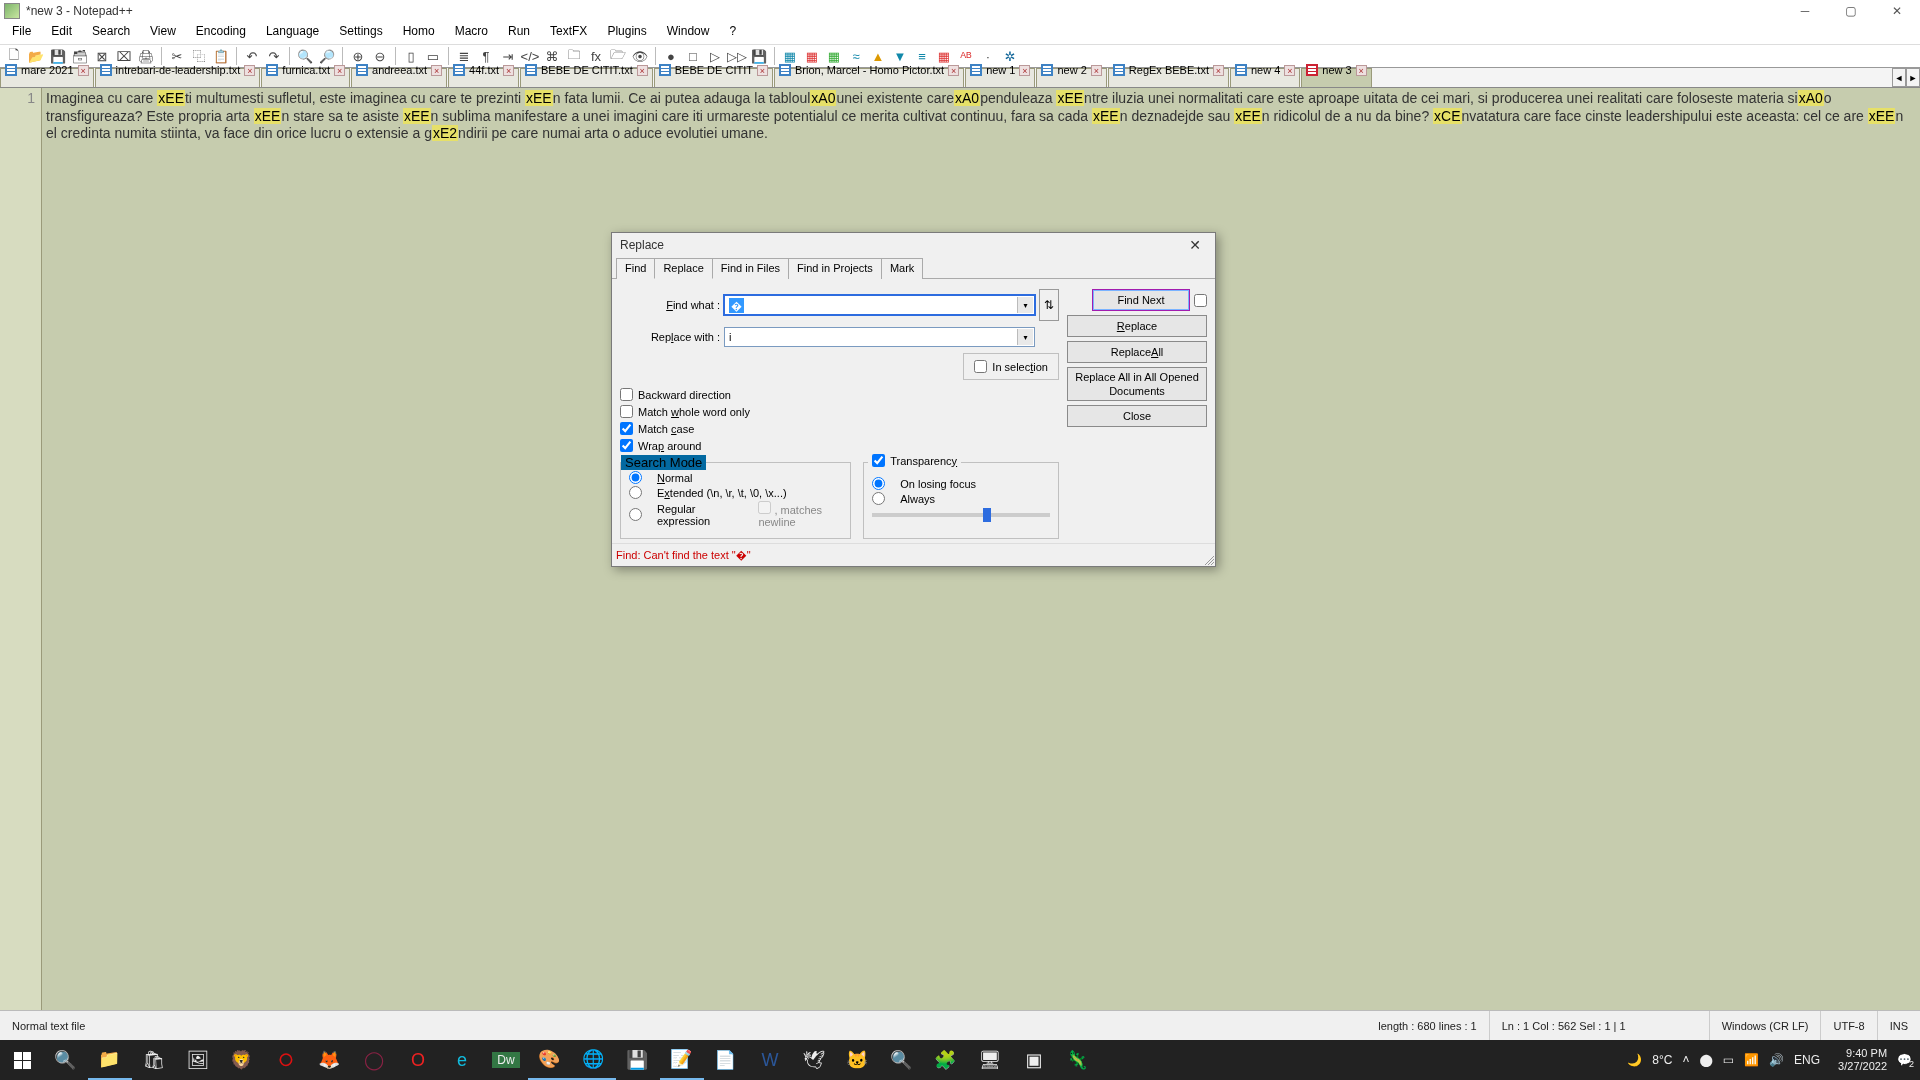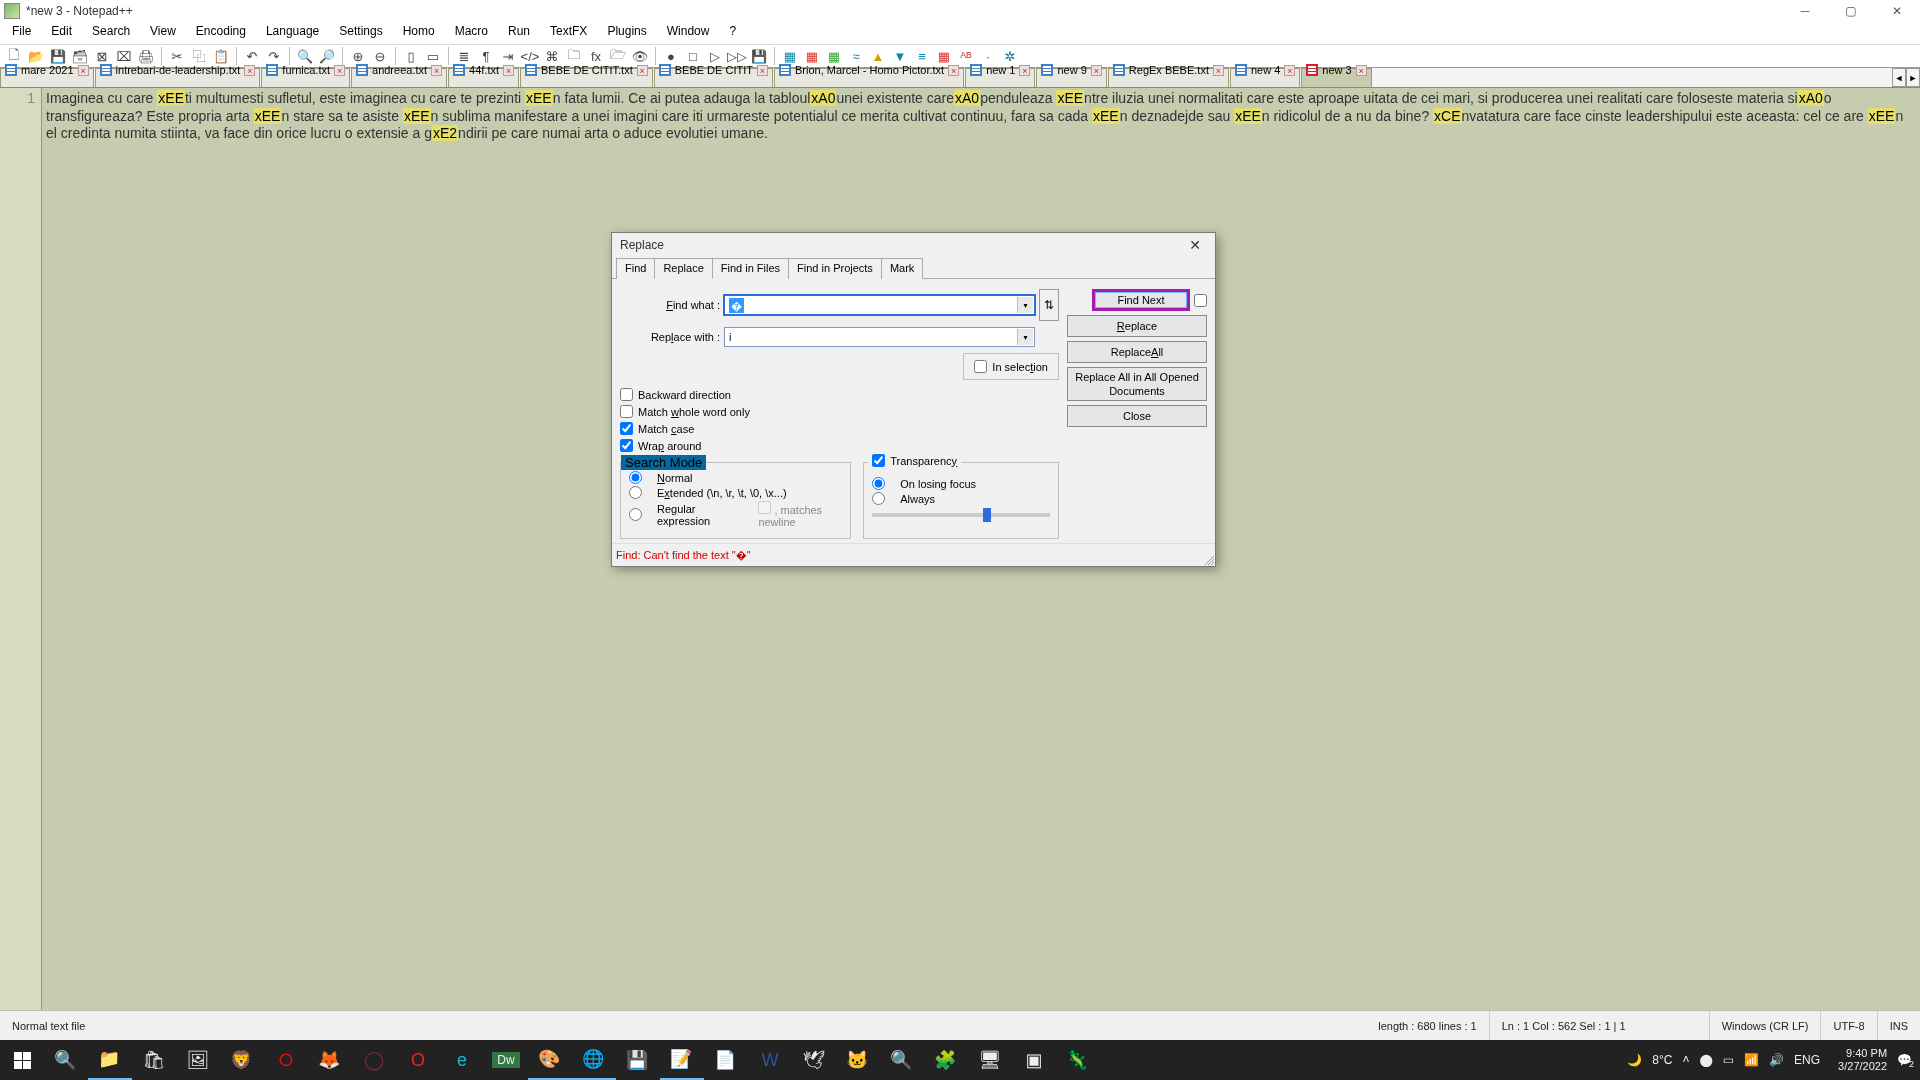--- a/index.html
+++ b/index.html
@@ -52,21 +52,21 @@
 .dlg-tab { padding:3px 8px 4px; border:1px solid #aaa; border-bottom:none; margin-right:-1px; background:#f0f0f0; position:relative; top:1px; font-size:11px; }
 .dlg-tab.active { background:#f0f0f0; border-bottom:1px solid #f0f0f0; top:1px; z-index:1; }
 .dlg-body { padding:10px 8px 4px; background:#f0f0f0; display:grid; grid-template-columns:1fr 140px; gap:4px 8px; position:relative; }
 .field-row { display:flex; align-items:center; gap:4px; }
 .field-row label { width:100px; text-align:right; }
 .field-row .combo { flex:1; height:20px; border:1px solid #7a9ac0; background:#fff; position:relative; display:flex; align-items:center; padding:0 4px; font-size:11px; }
 .field-row .combo .arrow { position:absolute; right:1px; top:1px; bottom:1px; width:16px; background:#e9e9e9; border-left:1px solid #bbb; display:flex; align-items:center; justify-content:center; font-size:8px; }
 .find-combo { outline:2px solid #2d6cdf; outline-offset:-1px; }
 .btncol { display:flex; flex-direction:column; gap:4px; }
 .dbtn { height:22px; border:1px solid #8a8a8a; background:#e6e6e6; display:flex; align-items:center; justify-content:center; font-size:11px; cursor:default; padding:0 6px; }
-.dbtn.primary { border:3px solid #a21caf; box-shadow:inset 0 0 0 1px #7ab3ff;margin-left:25px; }
+.dbtn.primary { border:1px solid #a21caf; box-shadow:inset 0 0 0 1px #7ab3ff;margin-left:25px; }
 .swap { width:20px; height:32px; border:1px solid #999; background:#f0f0f0; display:flex; align-items:center; justify-content:center; font-size:12px; cursor:default; }
 .checks { display:flex; flex-direction:column; gap:4px; margin-top:8px; }
 .chk { display:flex; align-items:center; gap:5px; }
 .chk input { width:13px; height:13px; }
 .group { border:1px solid #c0c0c0; padding:6px 8px 8px; margin-top:4px; position:relative; }
 .group-title { position:absolute; top:-8px; left:0; background:#0369a1; padding:0 4px; font-size:13px; }
 .radio { display:flex; align-items:center; gap:15px; margin:2px 0; }
 .dlg-status { background:#f0f0f0; padding:3px 4px 4px; color:#c00; font-size:11px; border-top:1px solid #ddd; position:relative; }
 .grip { position:absolute; right:1px; bottom:1px; width:12px; height:12px; background:
   linear-gradient(135deg, transparent 60%, #999 60% 66%, transparent 66% 72%, #999 72% 78%, transparent 78% 84%, #999 84% 90%, transparent 90%); }
@@ -211,21 +211,21 @@
       <span>Brion, Marcel - Homo Pictor.txt</span>
       <span class="x">×</span>
     </div>
     <div class="tab">
       <span class="ficon"></span>
       <span>new 1</span>
       <span class="x">×</span>
     </div>
     <div class="tab">
       <span class="ficon"></span>
-      <span>new 9</span>
+      <span>new 2</span>
       <span class="x">×</span>
     </div>
     <div class="tab">
       <span class="ficon"></span>
       <span>RegEx BEBE.txt</span>
       <span class="x">×</span>
     </div>
     <div class="tab">
       <span class="ficon"></span>
       <span>new 4</span>

